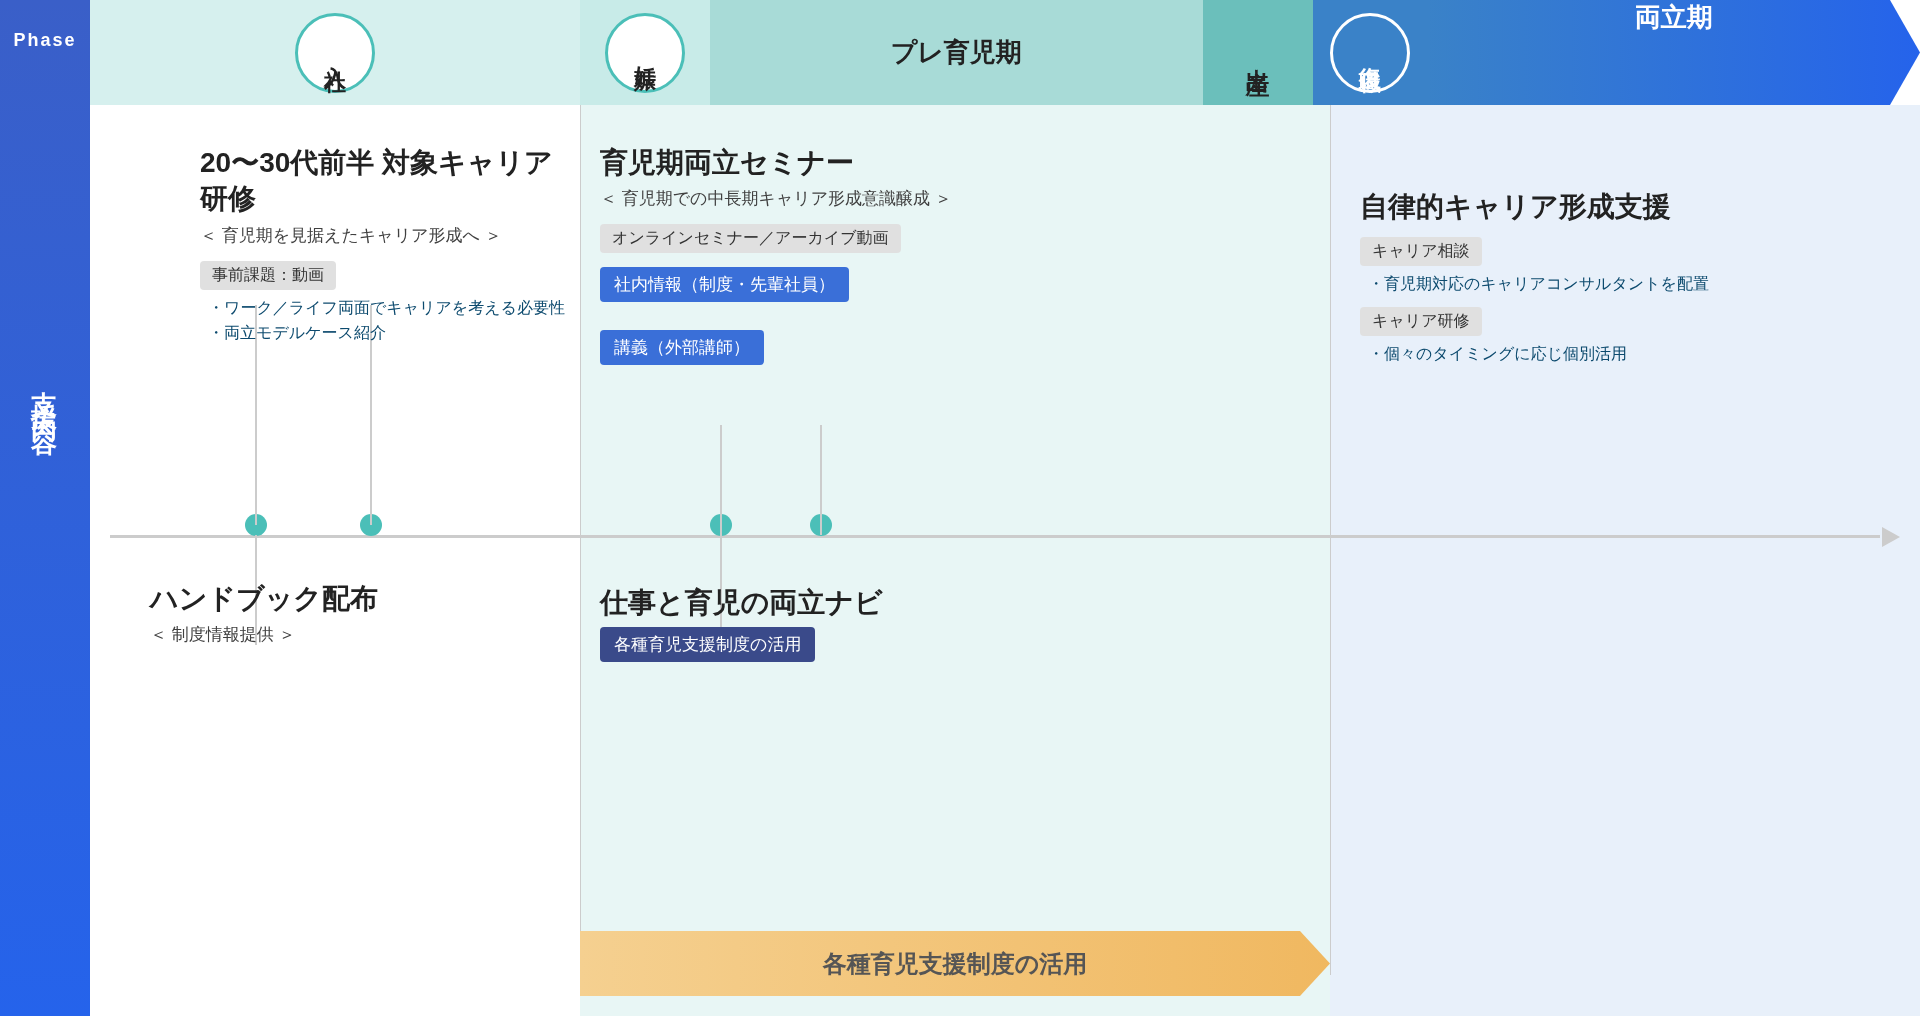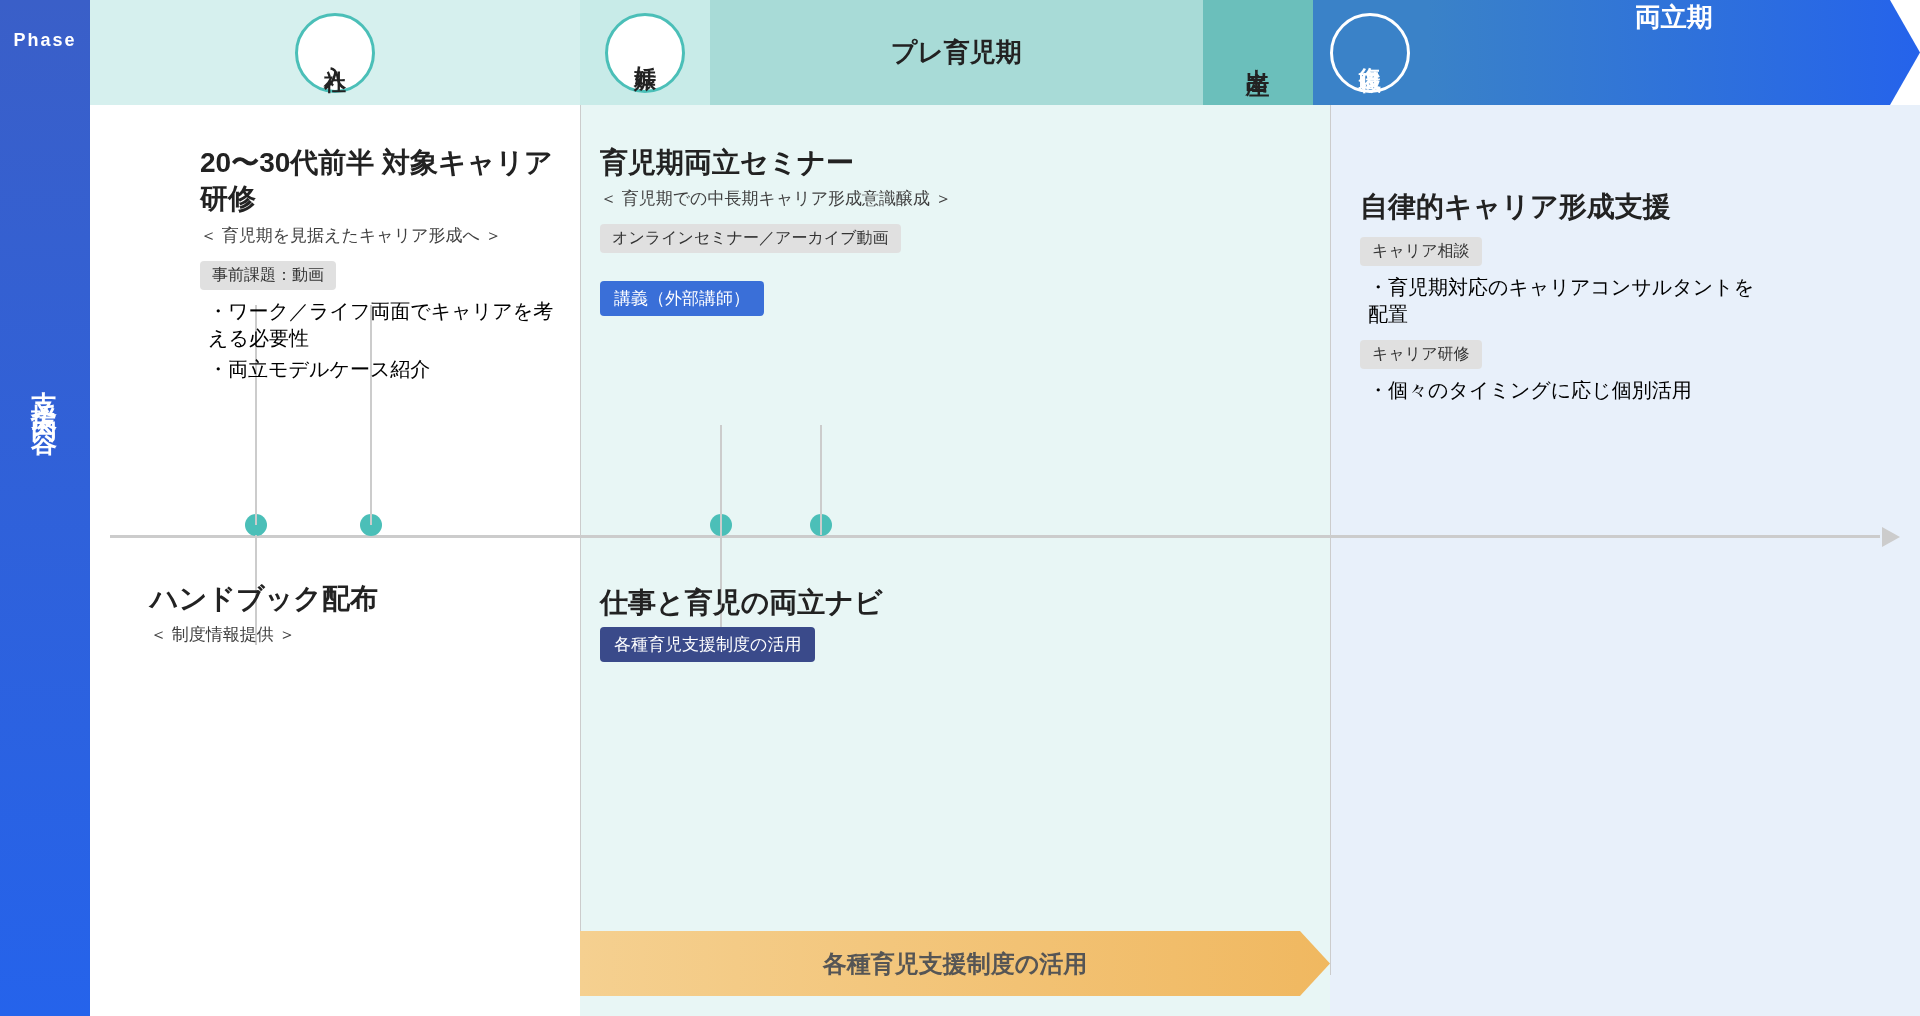--- a/index.html
+++ b/index.html
@@ -237,22 +237,22 @@
       color: #222;
       margin-bottom: 6px;
       line-height: 1.3;
     }
     .subtitle-blue {
       font-size: 17px;
       color: #404040;
       margin-bottom: 14px;
     }
     .bullet-text {
-      font-size: 20px;
-      color: #000000;
+      font-size: 16px;
+      color: #0c4a6e;
       margin-bottom: 4px;
       margin-left: 8px;
     }
 
     
     .orange-banner {
       position: absolute;
       bottom: 20px;
       left: 490px;
       width: 750px;
@@ -353,20 +353,21 @@
     <div class="subtitle-blue">＜ 育児期を見据えたキャリア形成へ ＞</div>
     <div class="box-gray">事前課題：動画</div>
     <div class="bullet-text">・ワーク／ライフ両面でキャリアを考える必要性</div>
     <div class="bullet-text">・両立モデルケース紹介</div>
   </div>
 
   <div class="content-above" style="left:510px; top:40px; width:420px;">
     <div class="title-main">育児期両立セミナー</div>
     <div class="subtitle-blue">＜ 育児期での中長期キャリア形成意識醸成 ＞</div>
     <div><span class="box-gray">オンラインセミナー／アーカイブ動画</span></div>
+    <div style="margin-top:6px;"><span class="box-blue">社内情報（制度・先輩社員）</span></div>
     <div style="margin-top:20px;"><span class="box-blue">講義（外部講師）</span></div>
   </div>
 
   <div class="content-above" style="left:1270px; top:72px; width:400px;margin-top:12px;">
     <div class="title-main">自律的キャリア形成支援</div>
     <div style="margin-top:12px;">
       <div class="box-gray">キャリア相談</div>
       <div class="bullet-text">・育児期対応のキャリアコンサルタントを配置</div>
     </div>
     <div style="margin-top:12px;">

